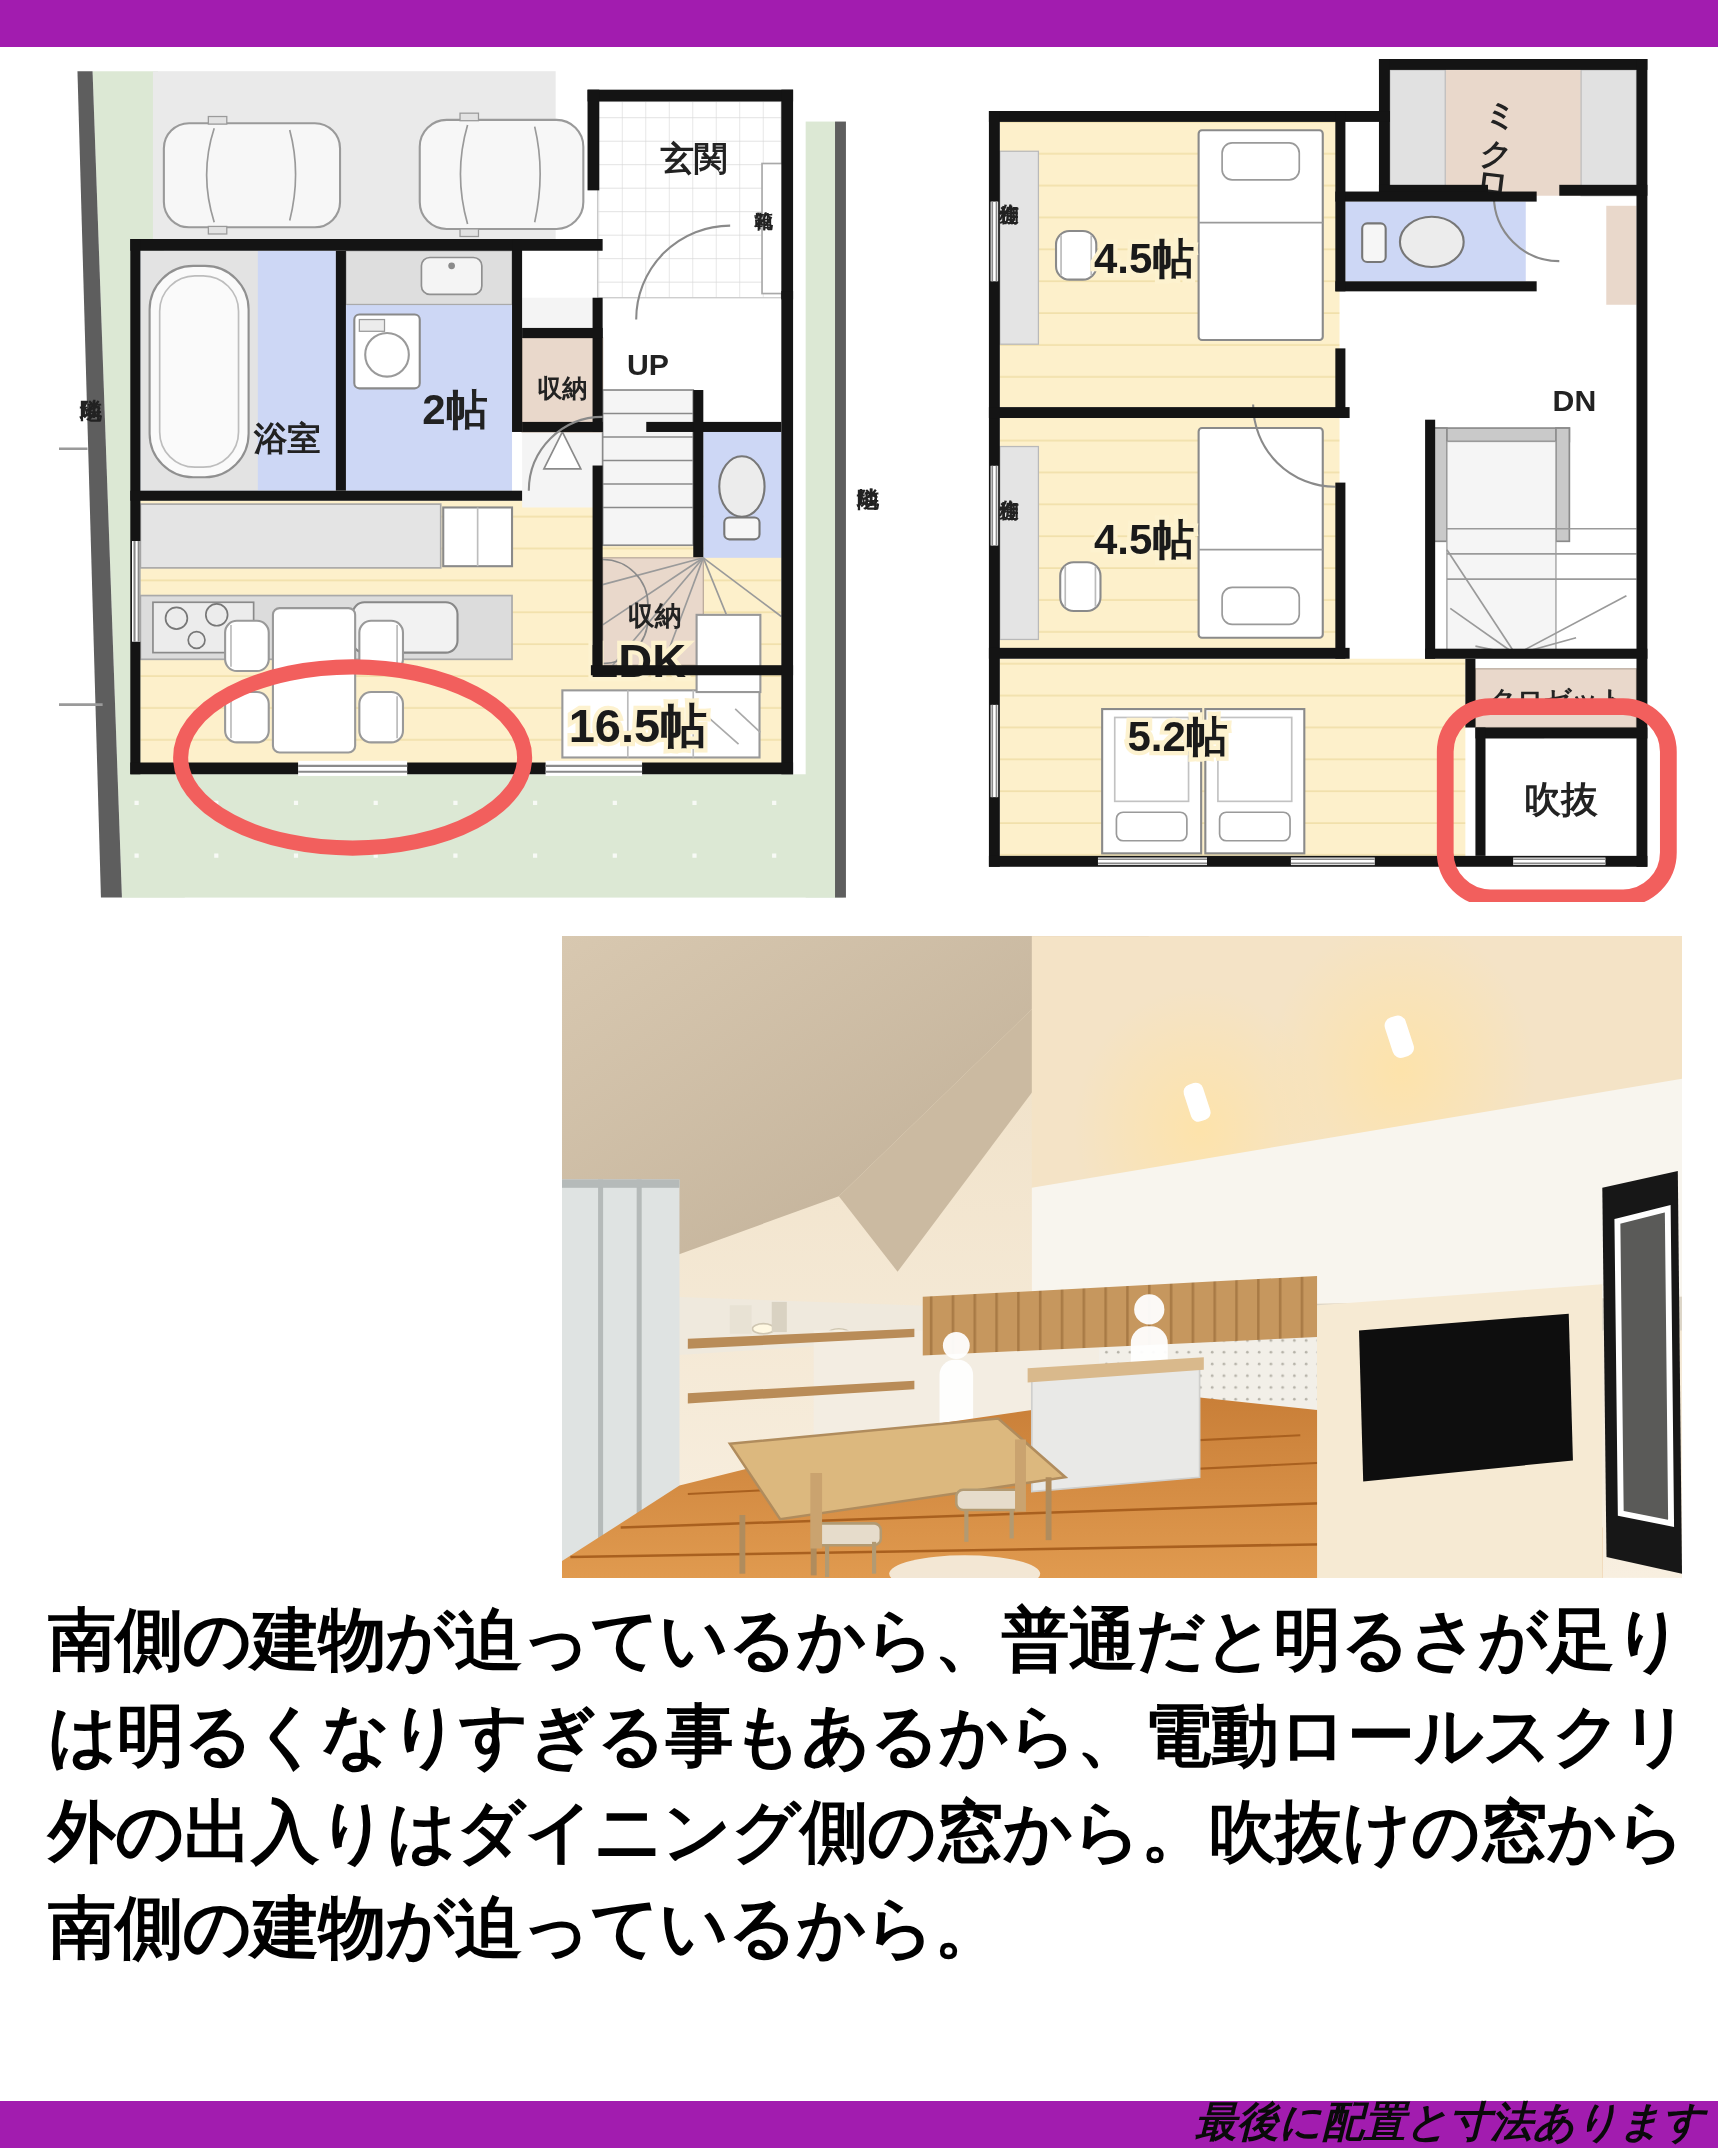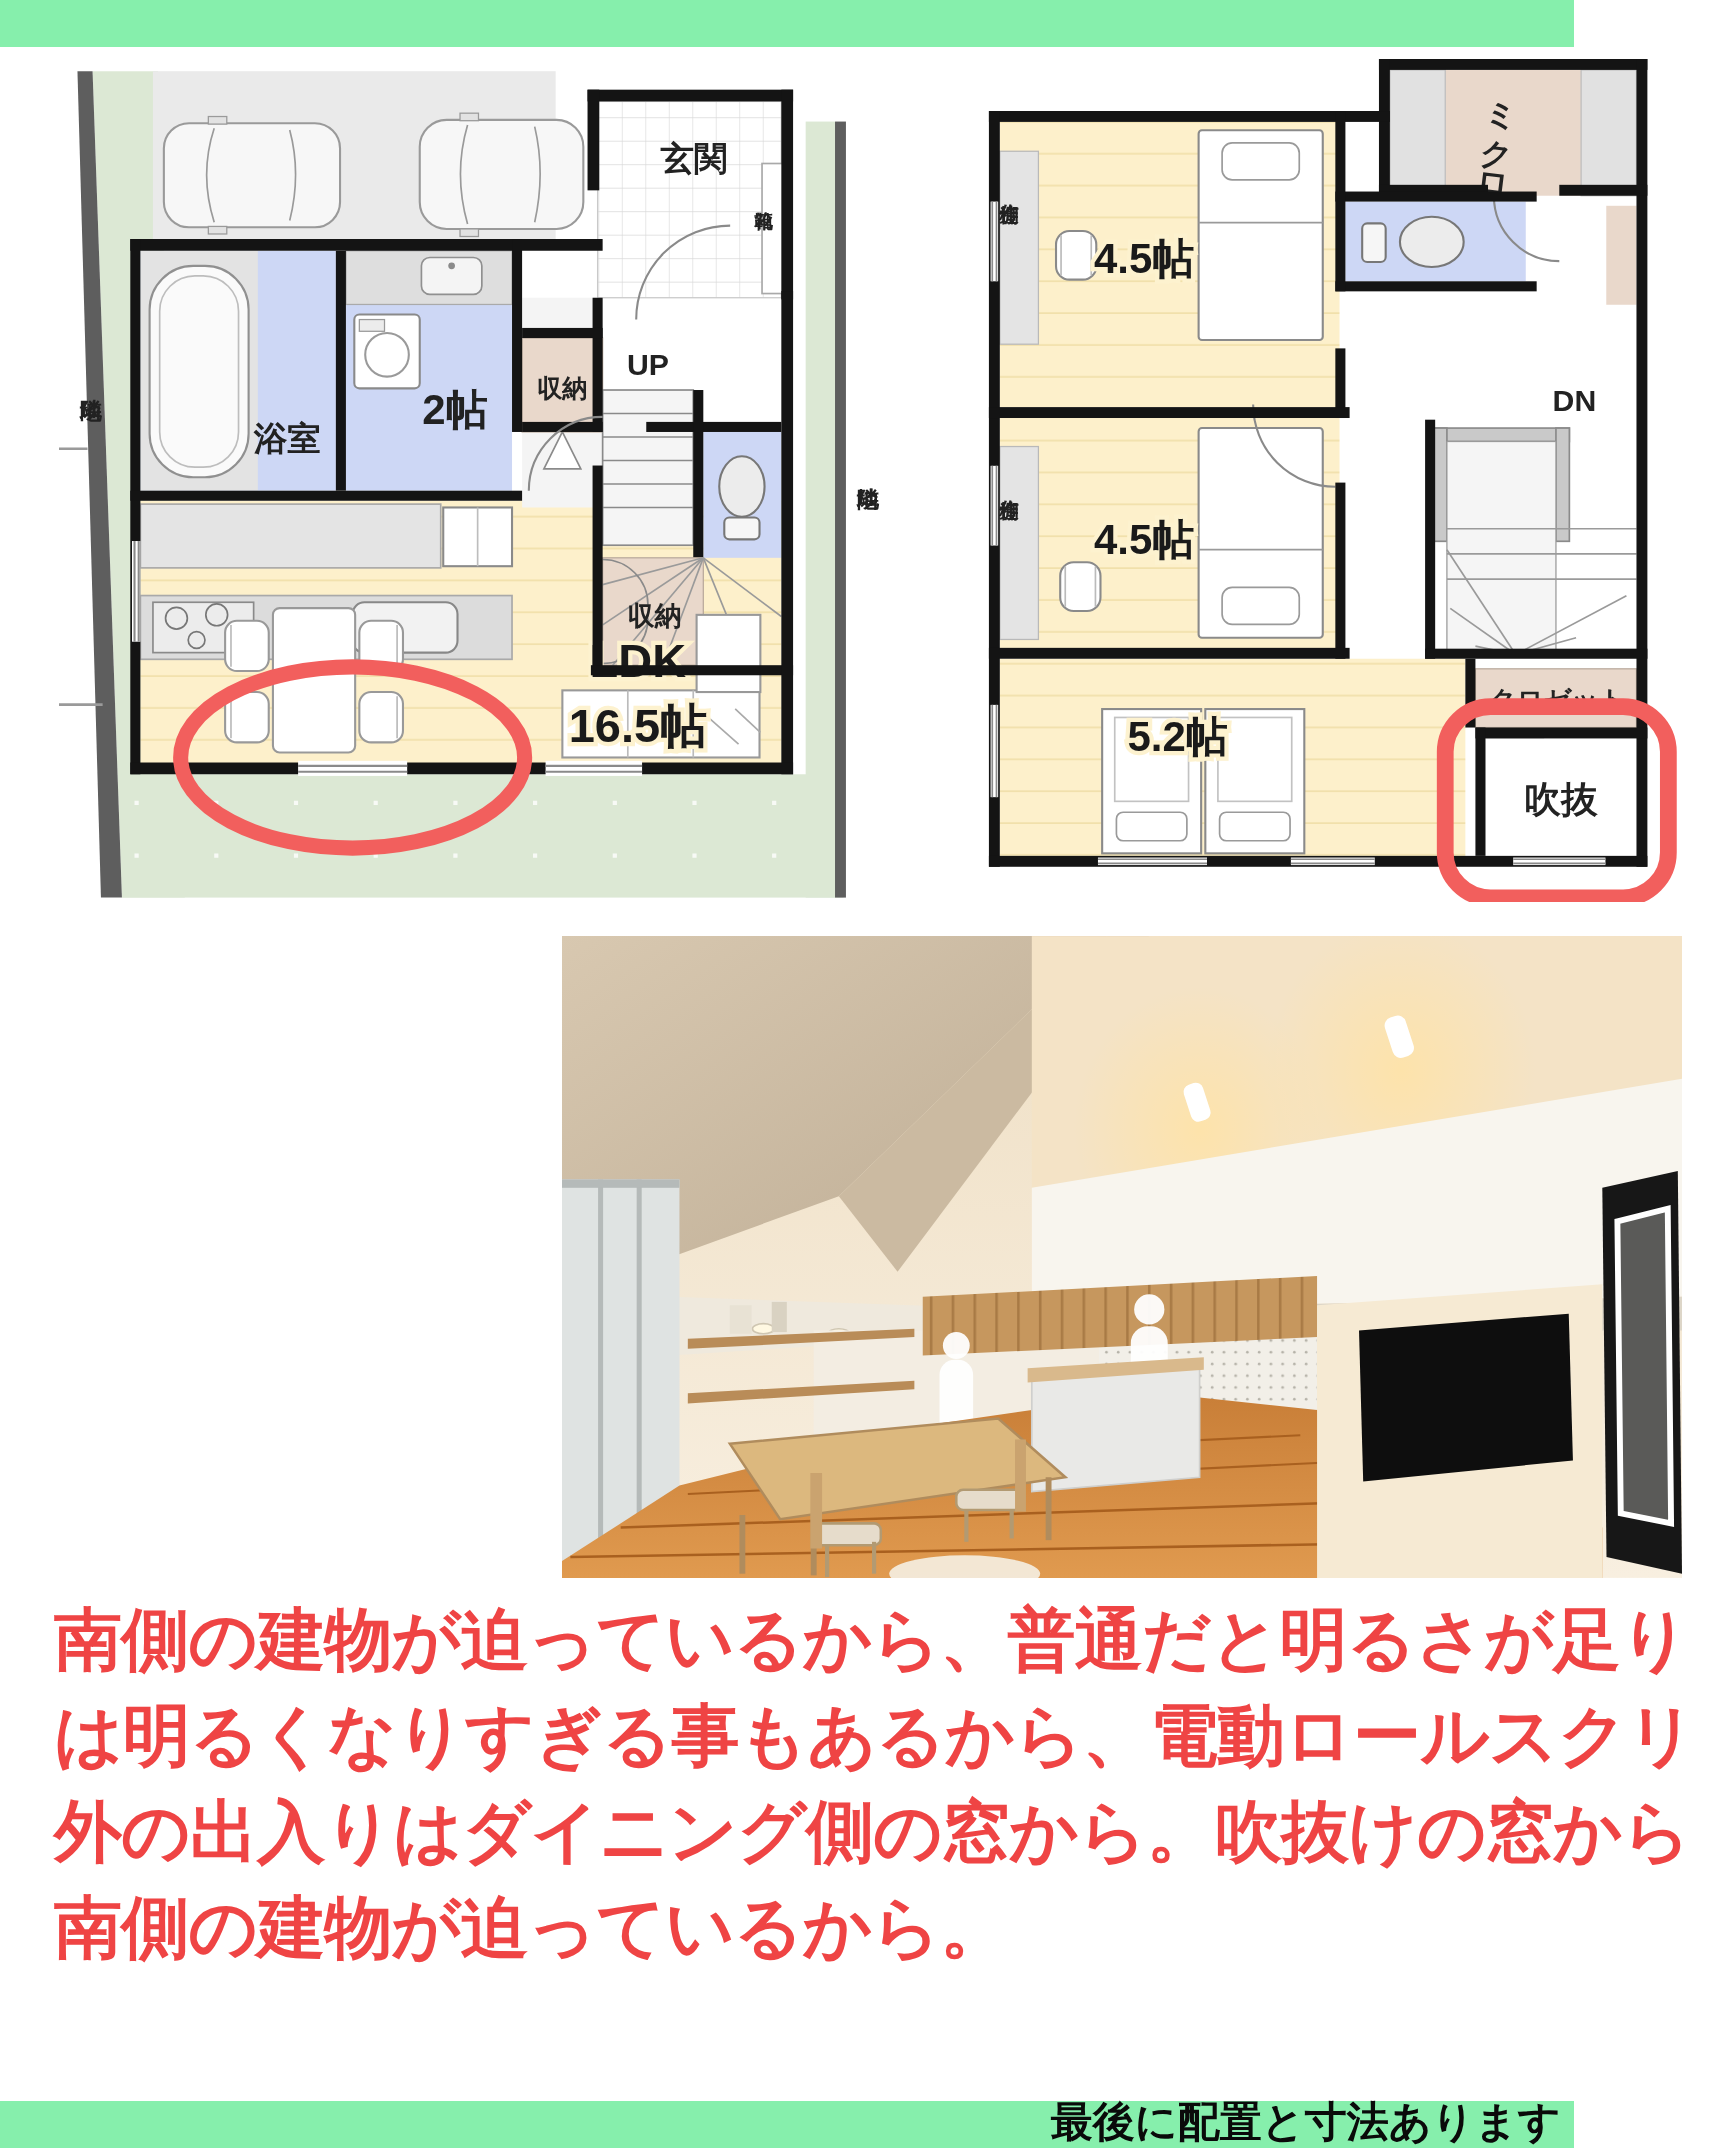--- a/index.html
+++ b/index.html
@@ -1,20 +1,20 @@
 <!DOCTYPE html>
 <html style="font-size:13.4px"><head>
 <meta charset="utf-8">
 <style>
   html,body{margin:0;padding:0;background:#ffffff;}
   #canvas{position:relative;width:1718px;height:2148px;background:#ffffff;overflow:hidden;
           font-family:"Liberation Sans","DejaVu Sans",sans-serif;}
   .abs{position:absolute;}
-  .bar{left:0;width:1574px;background:#86efac;}
-  #note{left:54px;top:1591px;width:1628px;color:#ef4444;font-weight:900;
+  .bar{left:0;width:1718px;background:#a21caf;font-style:italic;}
+  #note{left:48px;top:1591px;width:1628px;color:#000000;font-weight:900;
         font-size:68px;line-height:96px;letter-spacing:-0.8px;white-space:nowrap;}
   #footer-text{right:13.4px;bottom:-1.7px;font-size:42px;font-weight:900;color:#0a0a0a;}
   svg text{font-family:"Liberation Sans","DejaVu Sans",sans-serif;}
   .vtext{writing-mode:vertical-rl;text-orientation:upright;}
   .roomlabel{font-weight:700;fill:#1a1a1a;paint-order:stroke;stroke:#fdf2cf;stroke-width:10px;}
   .plainlabel{font-weight:600;fill:#222;}
 </style>
 </head>
 <body>
 

